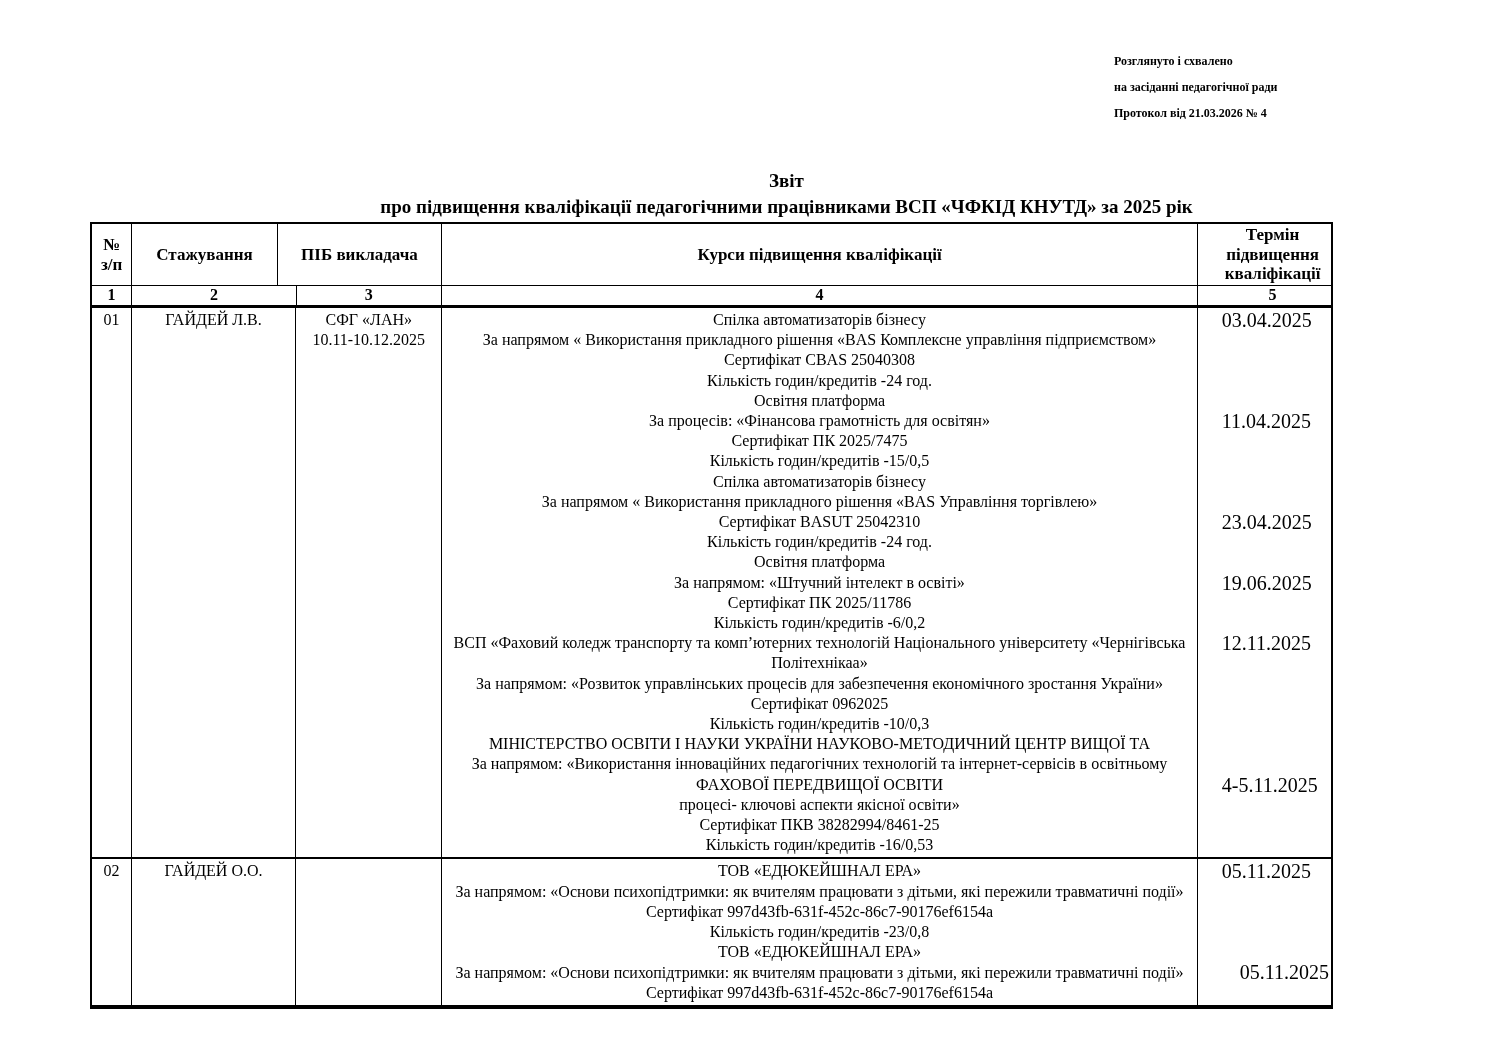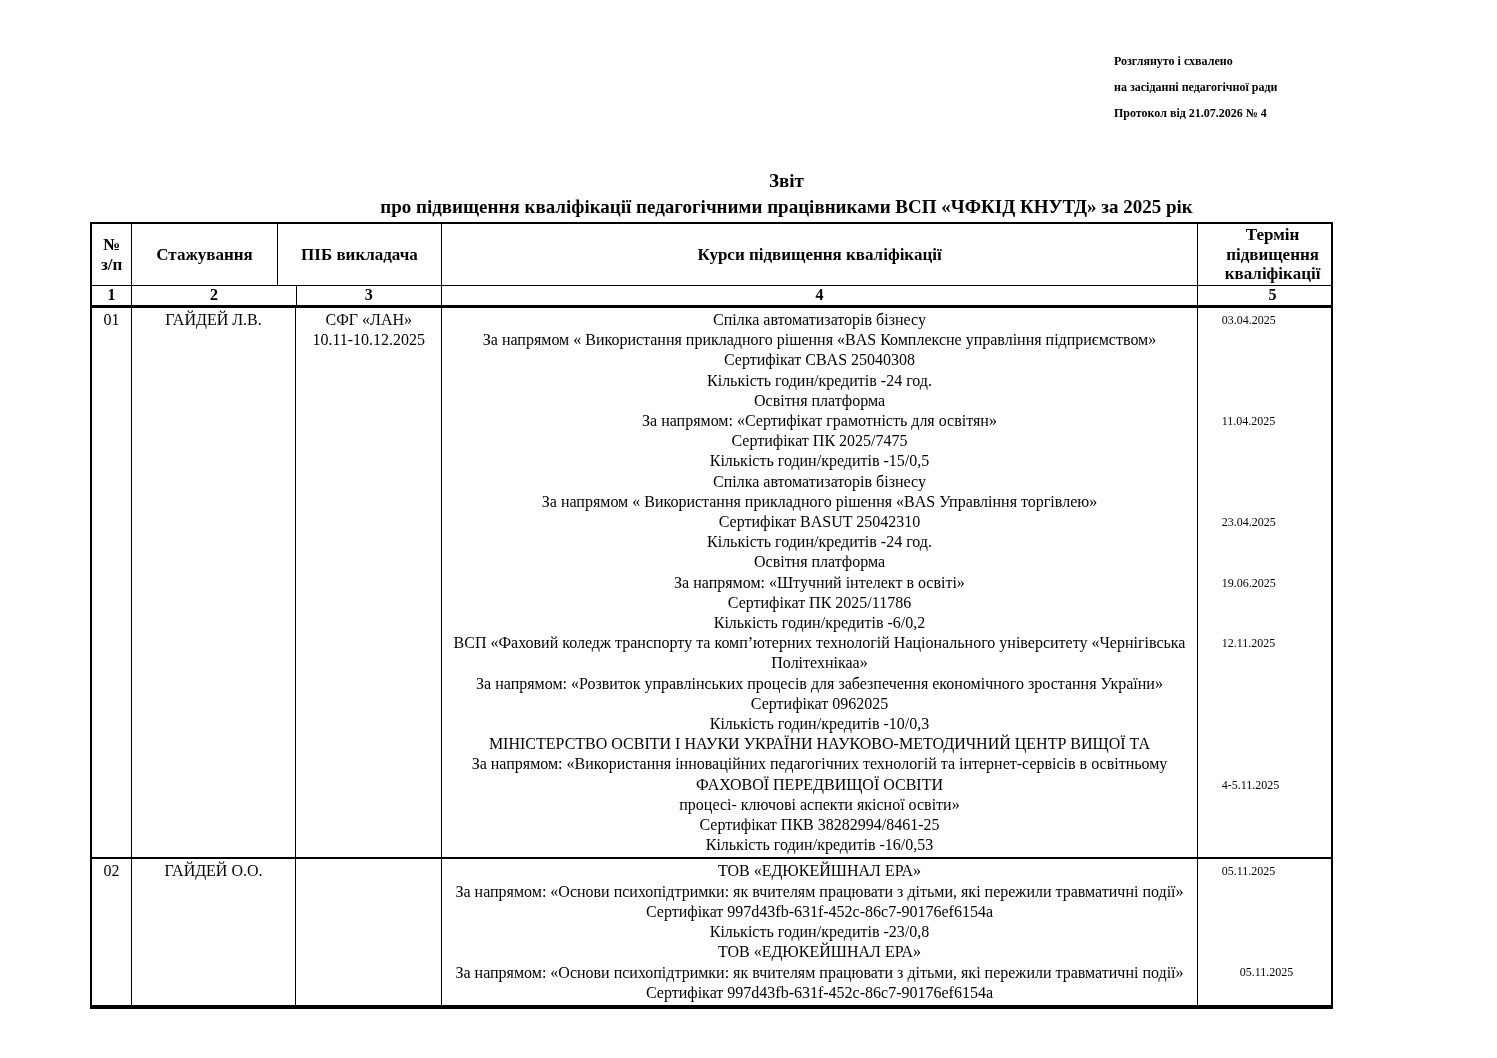--- a/index.html
+++ b/index.html
@@ -37,30 +37,30 @@
     display: flex; align-items: center; justify-content: center;
     text-align: center; font-weight: bold; font-size: 17px; line-height: 19.5px;
     height: 61px; padding: 2px 4px;
   }
   .tnum { border-bottom: 3px solid #000; }
   .tnum .td { text-align: center; font-weight: bold; font-size: 16px; height: 19px; line-height: 17px; padding: 0 4px; }
   .trow { font-size: 16px; }
   .trow:not(:last-child) { border-bottom: 2px solid #000; }
   .trow .c4 { padding-bottom: 2px; }
   .line { line-height: 20.2px; white-space: nowrap; text-align: center; }
-  .date { position: absolute; left: 8px; white-space: nowrap; line-height: 20.2px; font-size: 12px; }
+  .date { position: absolute; left: 8px; white-space: nowrap; line-height: 20.2px; font-size: 20px; }
   .date.indent { left: 26px; }
 </style>
 </head>
 <body>
 
 <div class="approval">
   <div>Розглянуто і схвалено</div>
   <div>на засіданні педагогічної ради</div>
-  <div>Протокол від 21.07.2026 № 4</div>
+  <div>Протокол від 21.03.2026 № 4</div>
 </div>
 
 <div class="title">
   <div>Звіт</div>
   <div>про підвищення кваліфікації педагогічними працівниками ВСП «ЧФКІД КНУТД» за 2025 рік</div>
 </div>
 
 <div class="tbl">
   <div class="tr thead">
     <div class="td c1">№ з/п</div>
@@ -83,21 +83,21 @@
         <div class="td c3">
           <div class="line">СФГ «ЛАН»</div>
           <div class="line">10.11-10.12.2025</div>
         </div>
         <div class="td c4">
           <div class="line">Спілка автоматизаторів бізнесу</div>
           <div class="line">За напрямом « Використання прикладного рішення «BAS Комплексне управління підприємством»</div>
           <div class="line">Сертифікат CBAS 25040308</div>
           <div class="line">Кількість годин/кредитів -24 год.</div>
           <div class="line">Освітня платформа</div>
-          <div class="line">За напрямом: «Сертифікат грамотність для освітян»</div>
+          <div class="line">За процесів: «Фінансова грамотність для освітян»</div>
           <div class="line">Сертифікат ПК 2025/7475</div>
           <div class="line">Кількість годин/кредитів -15/0,5</div>
           <div class="line">Спілка автоматизаторів бізнесу</div>
           <div class="line">За напрямом « Використання прикладного рішення «BAS Управління торгівлею»</div>
           <div class="line">Сертифікат BASUT 25042310</div>
           <div class="line">Кількість годин/кредитів -24 год.</div>
           <div class="line">Освітня платформа</div>
           <div class="line">За напрямом: «Штучний інтелект в освіті»</div>
           <div class="line">Сертифікат ПК 2025/11786</div>
           <div class="line">Кількість годин/кредитів -6/0,2</div>

